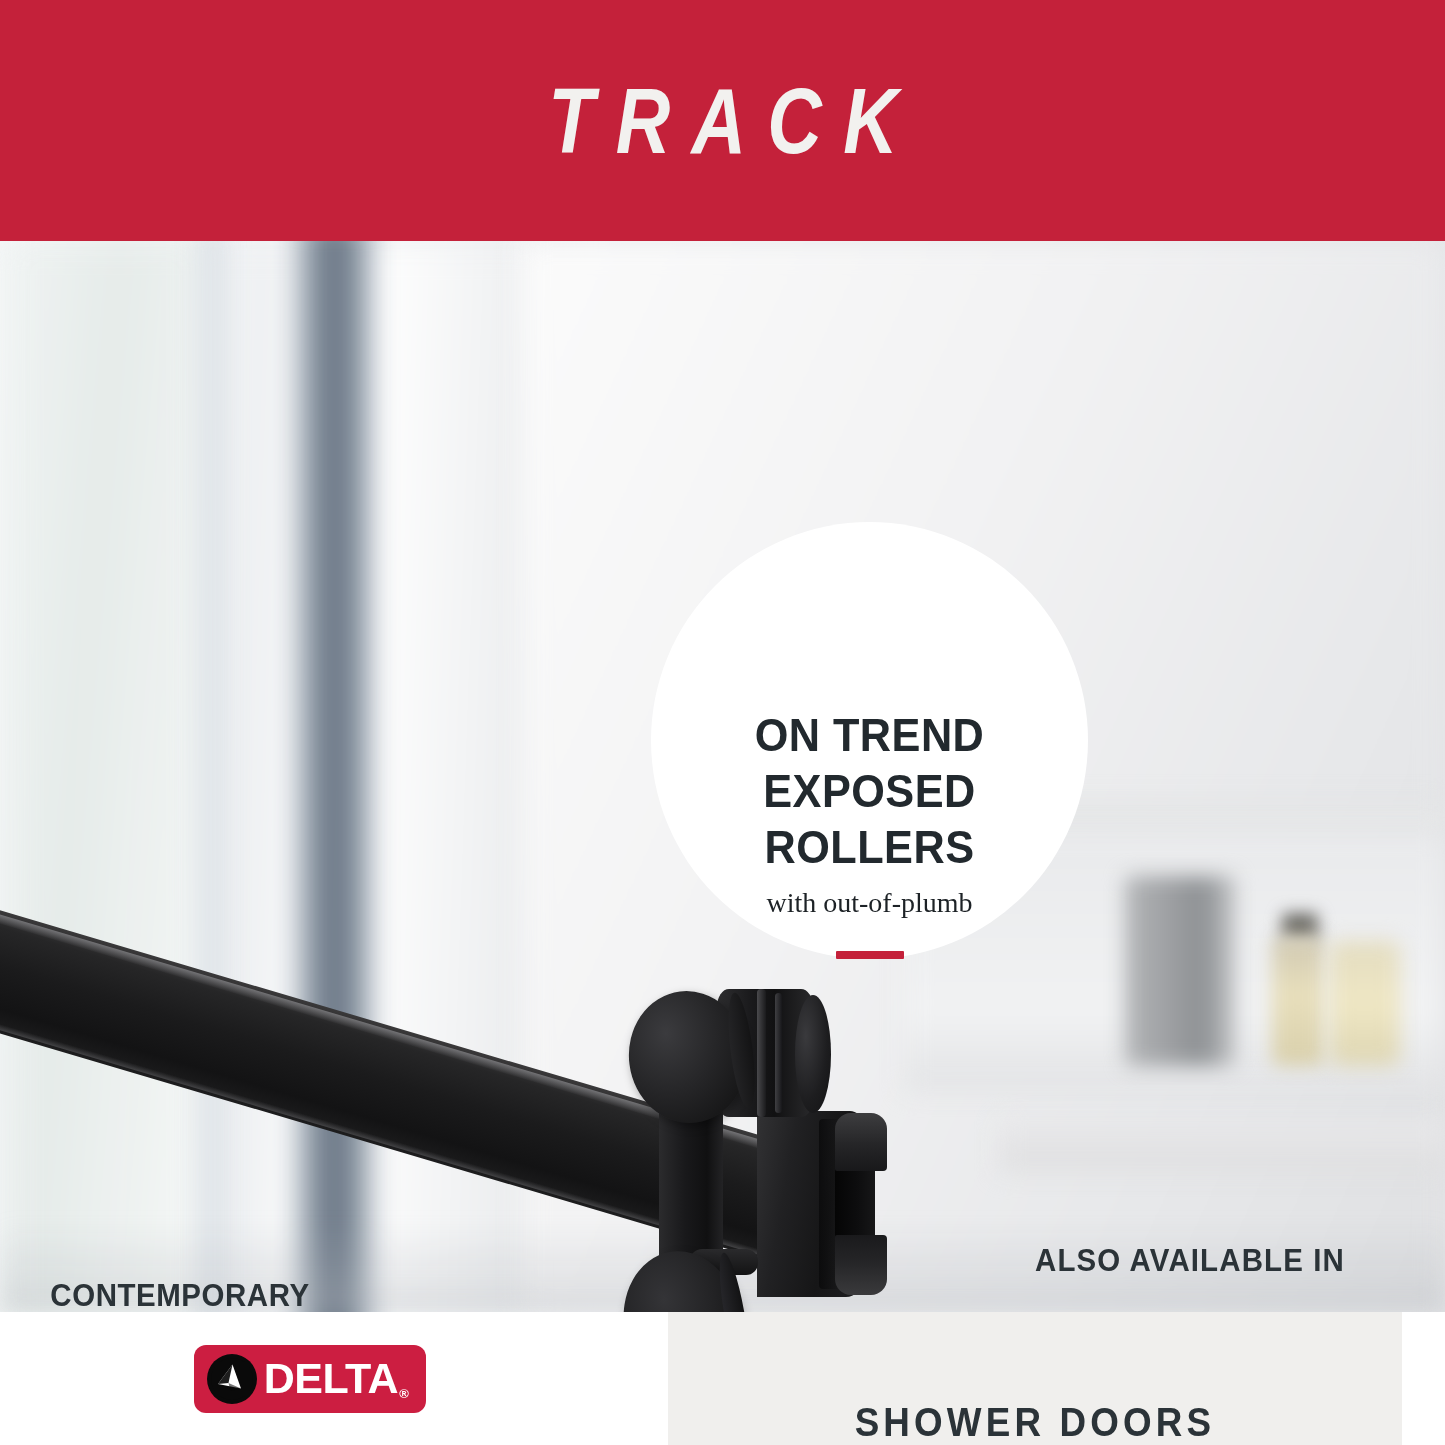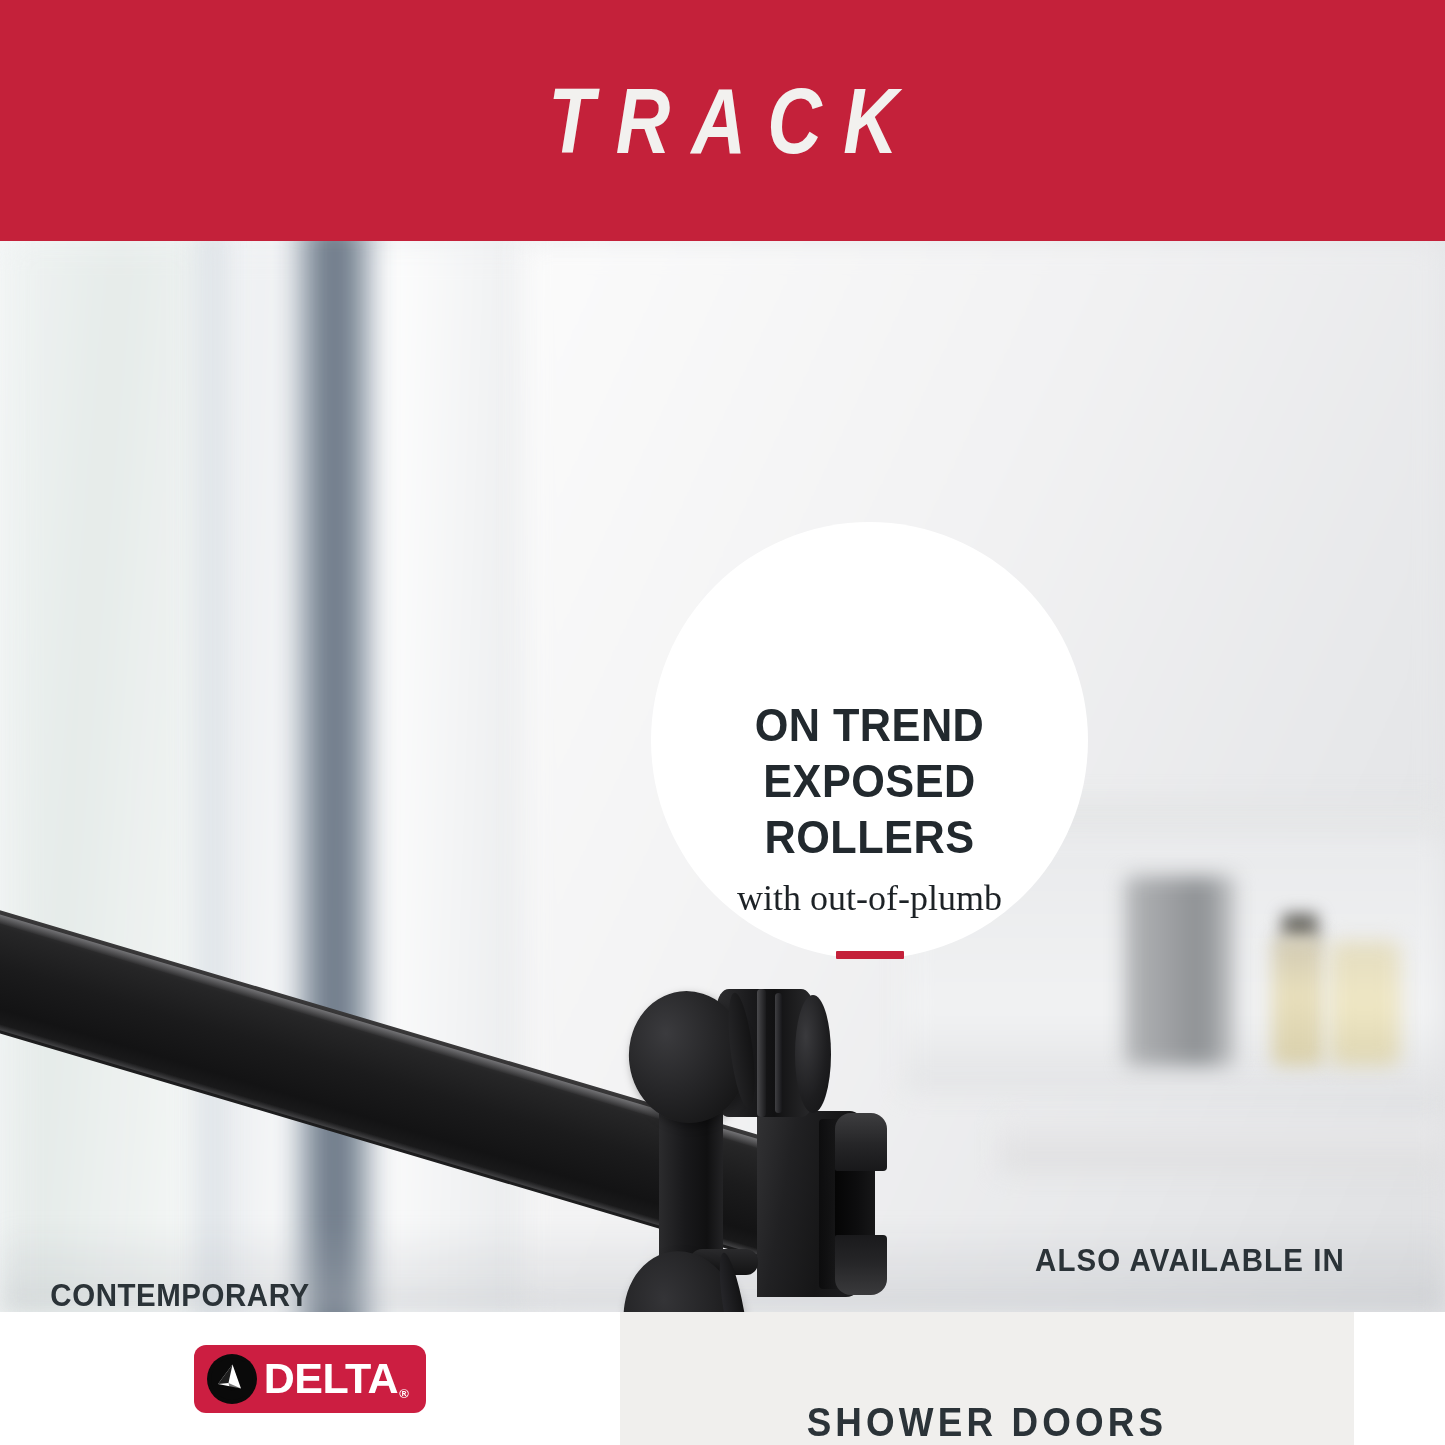--- a/index.html
+++ b/index.html
@@ -285,21 +285,21 @@
     font-weight:700;
     font-size:46px;
     line-height:1.22;
     color:#22292E;
     letter-spacing:.5px;
     transform:scaleX(.94);
   }
   .callout-sub{
     font-family:"Liberation Serif","DejaVu Serif",serif;
     font-weight:400;
-    font-size:36px;
+    font-size:28px;
     line-height:1.28;
     color:#1D2226;
     margin-top:10px;
   }
   .callout-rule{
     width:68px;
     height:8px;
     background:#C4213A;
     margin-top:30px;
     border-radius:1px;
@@ -335,20 +335,21 @@
     color:#2B3338;
     transform:scaleX(.95);
   }
 
   
   .footer{
     position:absolute;
     left:0; top:1312px;
     width:1445px; height:133px;
     display:flex;
+    gap:48px;
   }
   .footer-left{
     width:620px; height:100%;
     background:#FFFFFF;
     display:flex; align-items:center; justify-content:center;
   }
   .footer-right{
     width:734px; height:100%;
     background:#F0EFED;
     display:flex; align-items:flex-end; justify-content:center;

